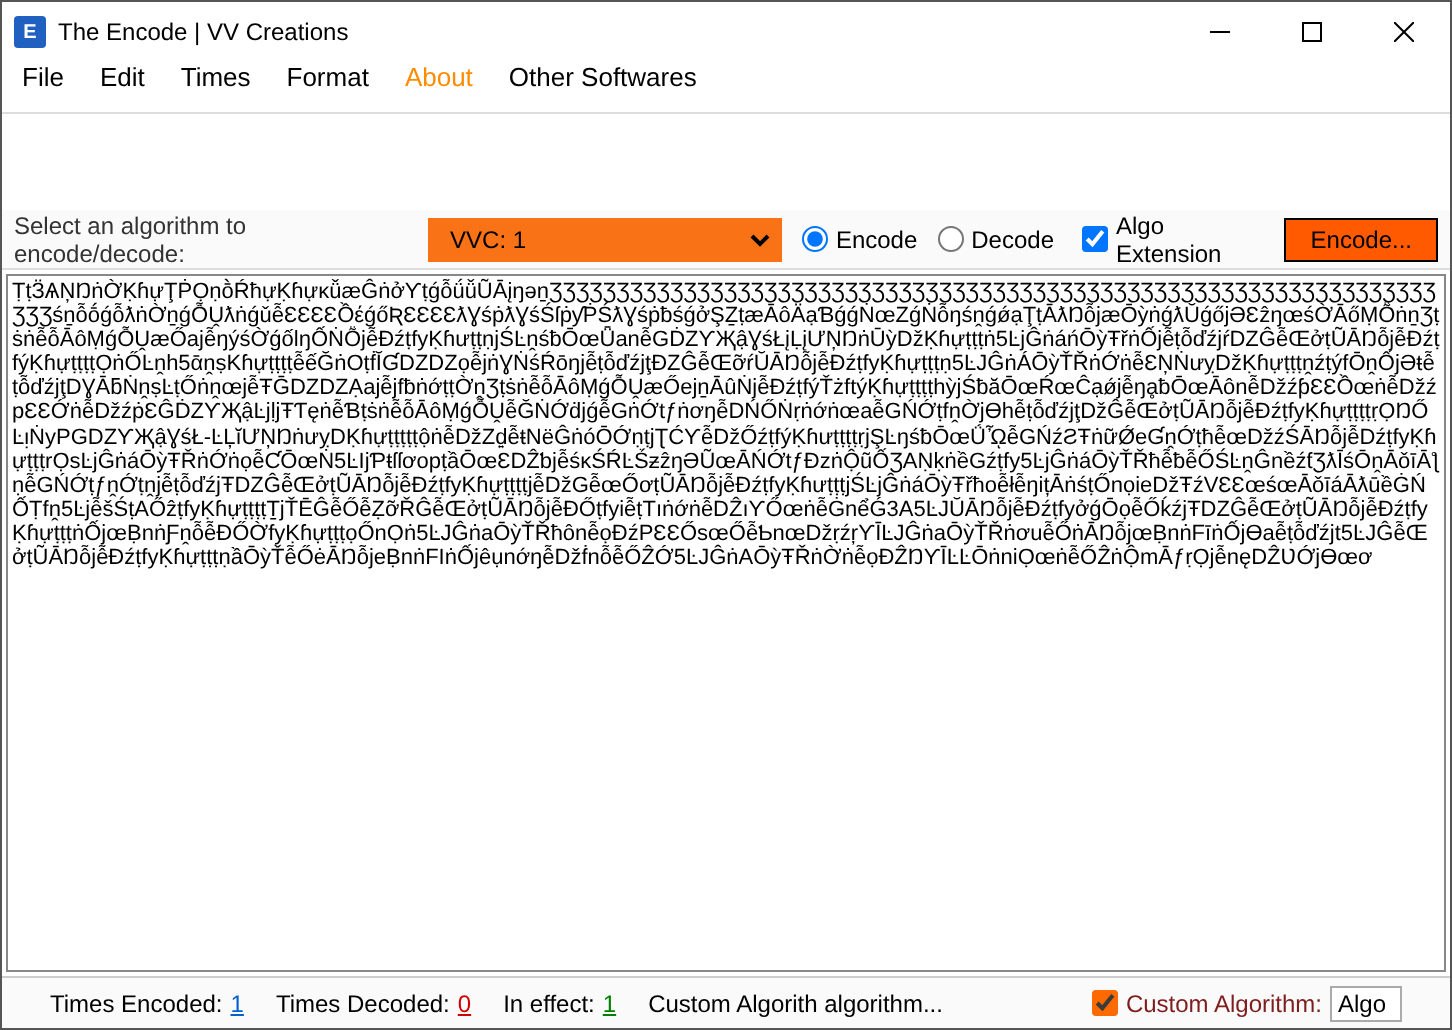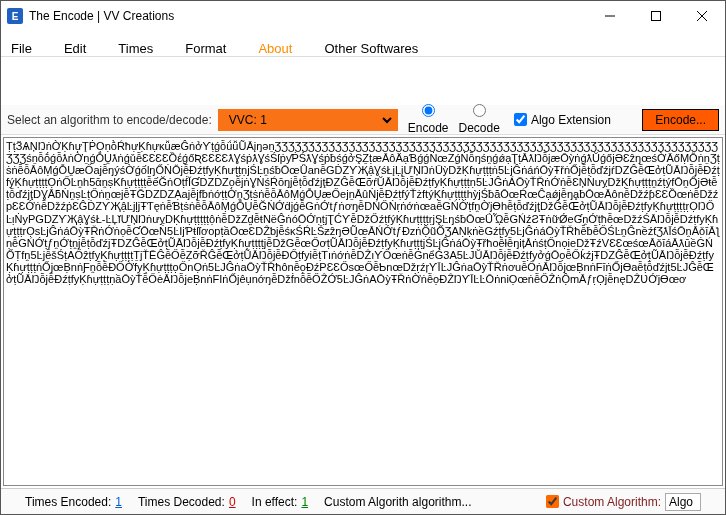--- a/index.html
+++ b/index.html
@@ -3,27 +3,27 @@
 <meta charset="utf-8">
 <style>
 * { box-sizing: border-box; margin: 0; padding: 0; font-family: "Segoe UI", Tahoma, sans-serif; }
 body { background: #fff; width: 726px; height: 515px; overflow: hidden; display: flex; flex-direction: column; border: 1px solid #555; }
 .titlebar { height: 30px; display: flex; align-items: center; padding-left: 6px; background: #fff; }
 .titlebar .icon { width: 16px; height: 16px; background: #2060c0; display: inline-flex; align-items: center; justify-content: center; color: #fff; font-size: 10px; font-weight: bold; margin-right: 6px; border-radius: 2px; }
 .titlebar .title { font-size: 12px; color: #000; flex: 1; }
 .winbtns { display: flex; height: 100%; }
 .winbtn { width: 46px; display: flex; align-items: center; justify-content: center; font-size: 14px; }
 .winbtn svg { width: 10px; height: 10px; }
-.menubar { height: 26px; display: flex; align-items: flex-end; padding: 0 10px; gap: 32px; border-bottom: 1px solid #ddd; }
+.menubar { height: 26px; display: flex; align-items: flex-start; padding: 0 10px; gap: 18px; border-bottom: 1px solid #ddd; }
 .menubar span { font-size: 13px; color: #000; }
 .menubar .about { color: #ff8c00; }
 .toolbar { height: 30px; display: flex; align-items: center; padding: 0 6px; gap: 6px; border-bottom: 1px solid #ddd; background: #fafafa; margin-top: 48px; }
 .toolbar .label { font-size: 12px; color: #333; }
 .toolbar select { font-size: 12px; height: 22px; width: 180px; border: 3px solid #f97316; background: #f97316; padding: 0 4px; }
-.radio-group { display: flex; align-items: center; gap: 4px; font-size: 12px; margin-left: 4px; flex-direction: column; }
+.radio-group { display: flex; align-items: center; gap: 4px; font-size: 12px; margin-left: 4px; }
 .radio-group input { margin: 0; }
 .chk-group { display: flex; align-items: center; gap: 4px; font-size: 12px; margin-left: 8px; }
 .encode-btn { margin-left: auto; background: #ff5a00; color: #000000; border: 1px solid #000000; height: 22px; padding: 0 12px; font-size: 12px; cursor: pointer; }
 .textarea-wrap { flex: 1; padding: 2px; overflow: hidden; }
 textarea { width: 100%; height: 100%; border: 1px solid #888; font-family: "Segoe UI", Tahoma, sans-serif; font-size: 11px; line-height: 1.1; word-break: break-all; padding: 2px; resize: none; overflow-y: scroll; white-space: pre-wrap; }
 .statusbar { height: 26px; border-top: 1px solid #ccc; display: flex; align-items: center; padding: 0 24px; font-size: 12px; gap: 4px; background: #fafafa; }
 .statusbar .u { text-decoration: underline; }
 .statusbar .blue { color: #0060d0; }
 .statusbar .red { color: #d00000; }
 .statusbar .green { color: #008000; }

